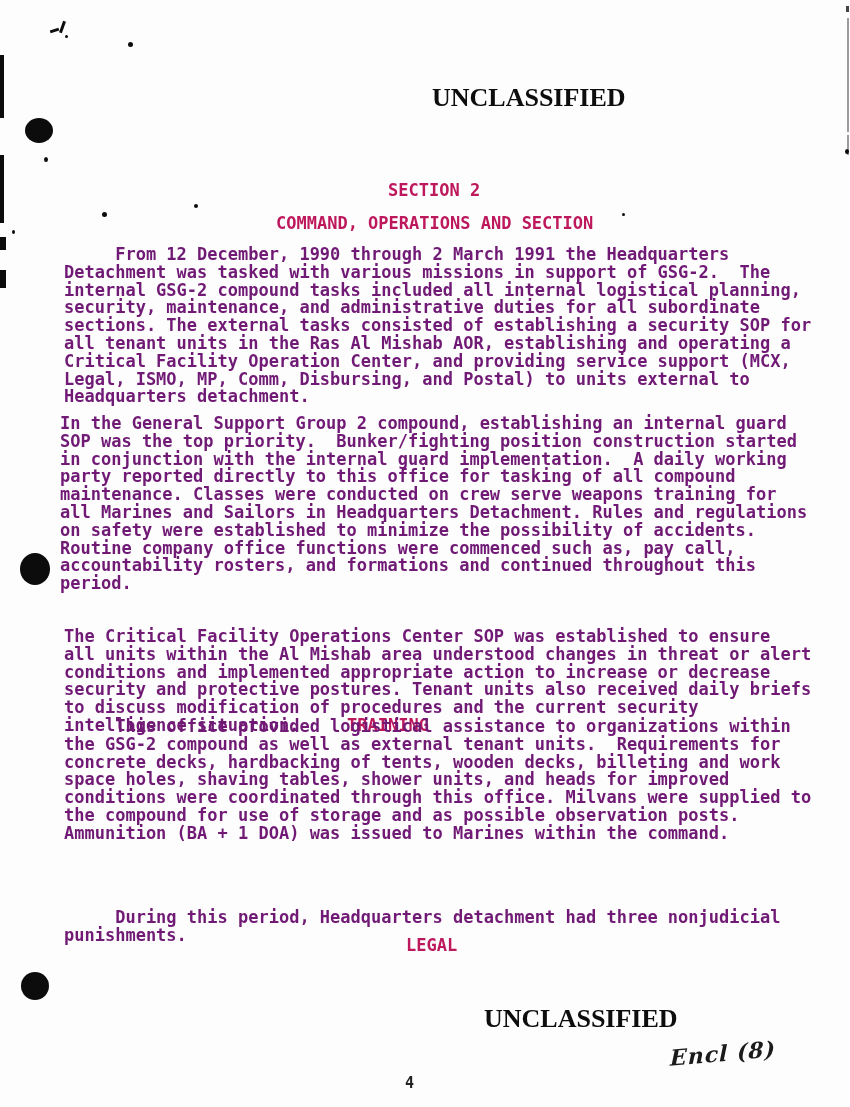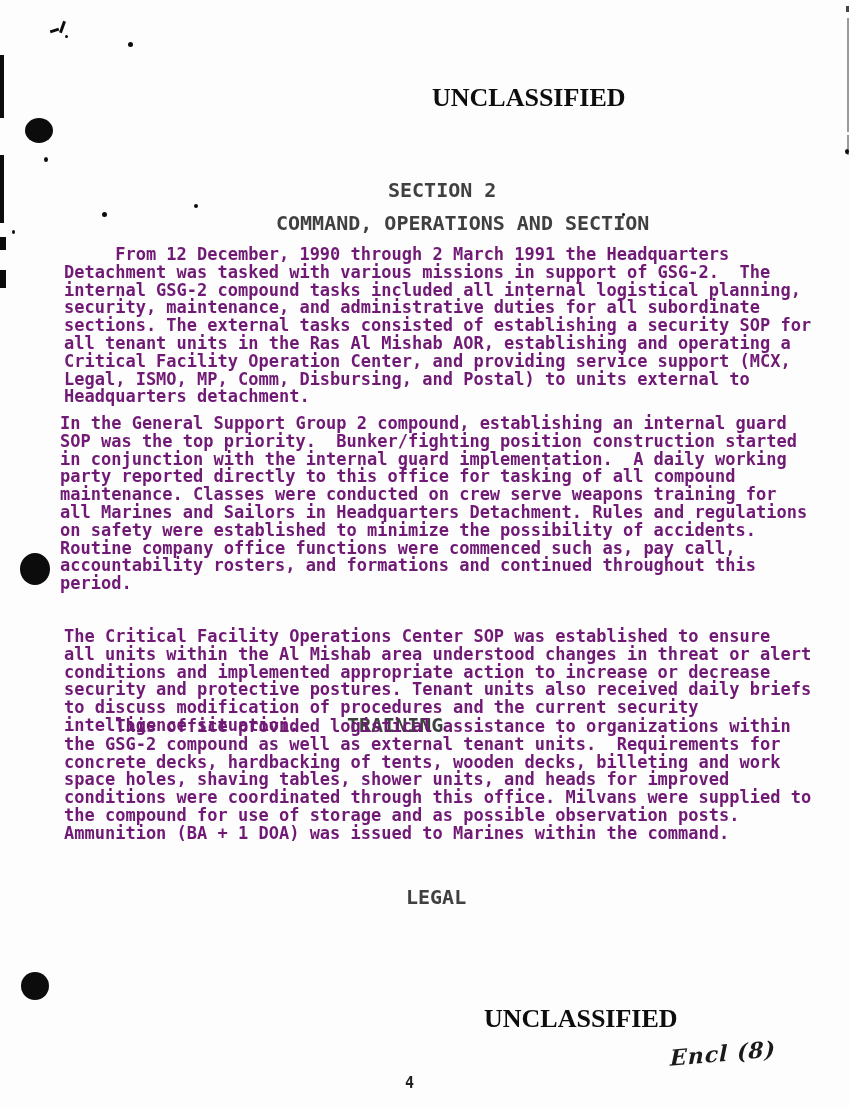--- a/index.html
+++ b/index.html
@@ -1,21 +1,21 @@
 <!DOCTYPE html>
 <html><head>
 <meta charset="utf-8">
 <style>
   html,body{margin:0;padding:0;background:#ffffff;}
   .page{position:relative;width:850px;height:1107px;background:#fdfdfd;overflow:hidden;
         font-family:"DejaVu Sans Mono",monospace;}
   .classif{position:absolute;font-family:"Liberation Serif","DejaVu Serif",serif;
            font-weight:bold;font-size:26px;line-height:30px;color:#0d0d0d;white-space:pre;}
   .mono-h{position:absolute;font-family:"DejaVu Sans Mono",monospace;font-weight:bold;
-          font-size:20px;line-height:18px;color:#404040;white-space:pre;}
+          font-size:17px;line-height:18px;color:#be185d;white-space:pre;}
   .para{position:absolute;margin:0;font-family:"DejaVu Sans Mono",monospace;font-weight:bold;
         font-size:17px;line-height:17.8px;color:#701a75;white-space:pre;}
   .encl{position:absolute;left:670px;top:1040px;font-family:"DejaVu Serif","Liberation Serif",serif;
         font-style:italic;font-weight:bold;font-size:22px;color:#1a1a1a;
         transform:rotate(-5deg) skewX(-6deg);letter-spacing:1px;white-space:pre;}
   .pageno{position:absolute;left:405px;top:1074px;font-family:"DejaVu Sans Mono",monospace;
           font-weight:bold;font-size:15px;color:#222;}
   .art{position:absolute;background:#0c0c0c;}
   .dot{border-radius:50%;}
   .gray{background:#9b9b9b;}
@@ -79,21 +79,23 @@
 
   <div class="mono-h" style="left:347px;top:716px;">TRAINING</div>
   <pre class="para" style="left:64px;top:718px;">     This office provided logistical assistance to organizations within
 the GSG-2 compound as well as external tenant units.  Requirements for
 concrete decks, hardbacking of tents, wooden decks, billeting and work
 space holes, shaving tables, shower units, and heads for improved
 conditions were coordinated through this office. Milvans were supplied to
 the compound for use of storage and as possible observation posts.
 Ammunition (BA + 1 DOA) was issued to Marines within the command.</pre>
 
-  <div class="mono-h" style="left:406px;top:888px;">LEGAL</div>
+  <div class="mono-h" style="left:406px;top:936px;">LEGAL</div>
+  <pre class="para" style="left:64px;top:909px;">     During this period, Headquarters detachment had three nonjudicial
+punishments.</pre>
 
   <div class="classif" style="left:484px;top:1004px;">UNCLASSIFIED</div>
 
   <div class="encl">Encl (8)</div>
 
   <div class="pageno">4</div>
 
 </div>
 
 </body></html>

